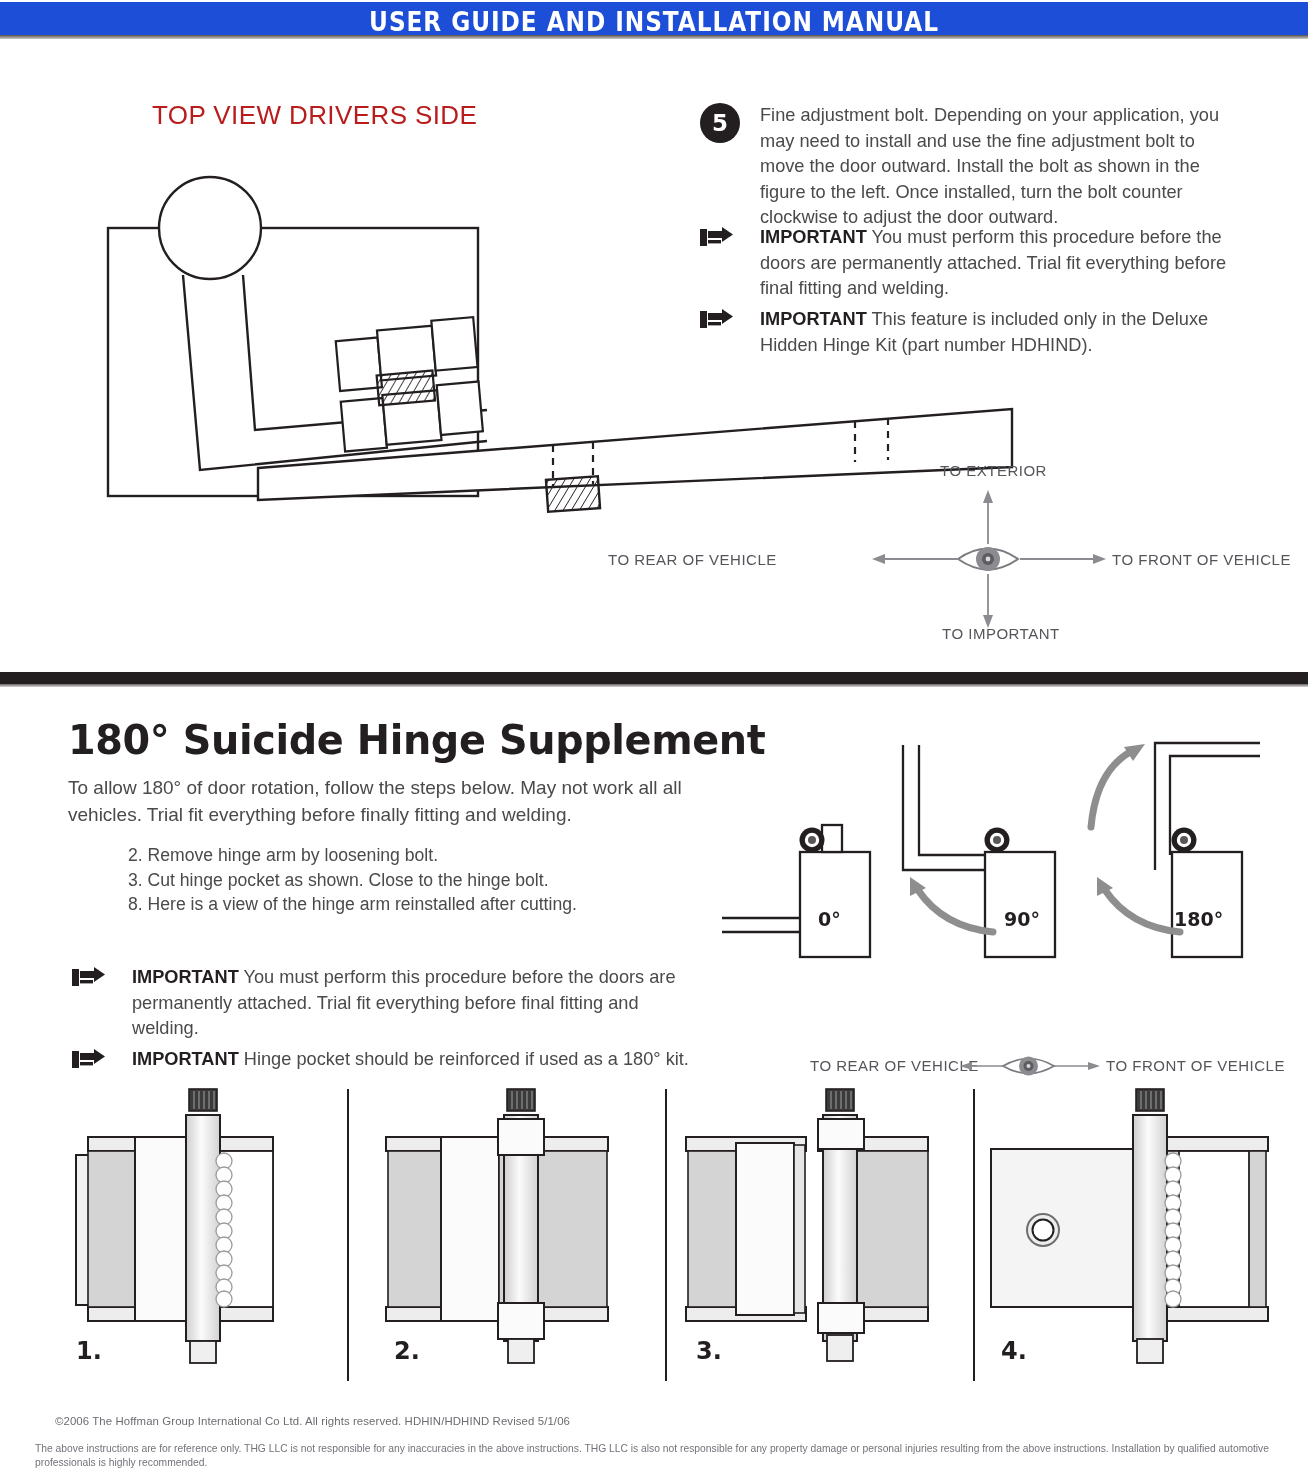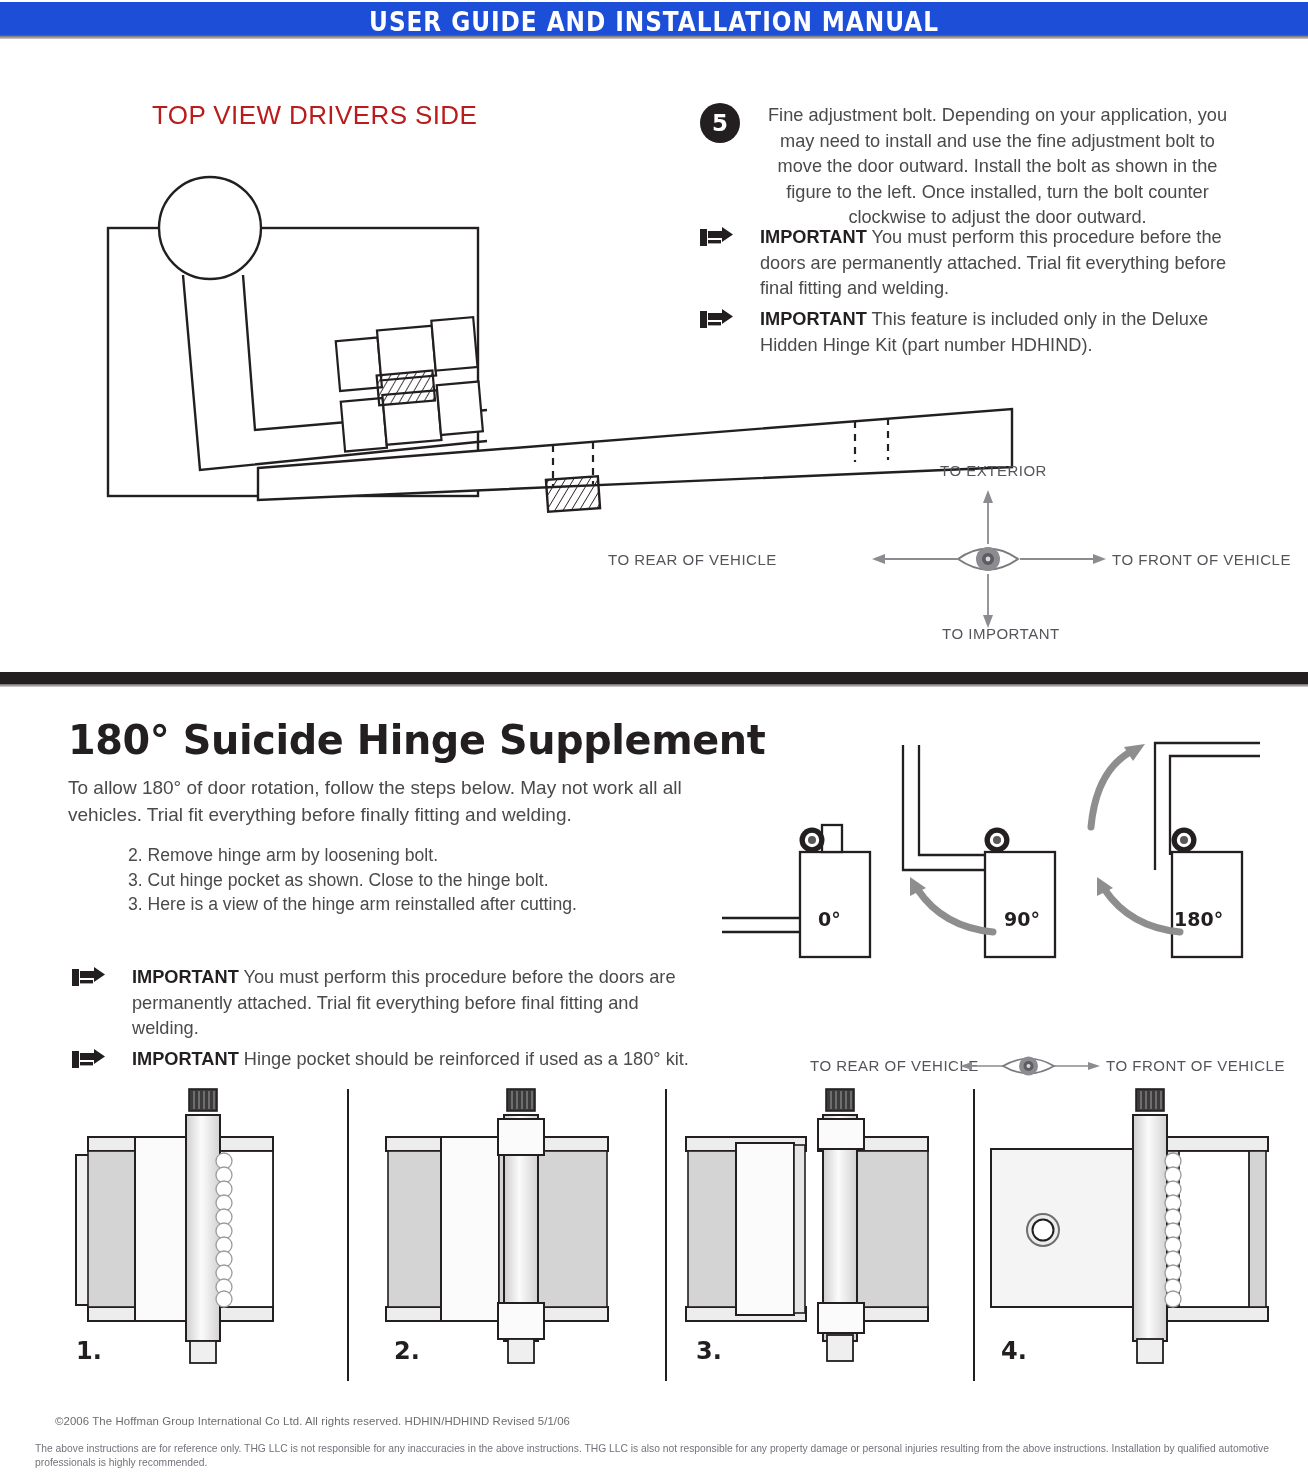--- a/index.html
+++ b/index.html
@@ -154,21 +154,21 @@
         <rect x="283" y="198" width="56" height="30" fill="url(#hatch)" stroke="#231f20" stroke-width="2.2"></rect>
       </g>
       <g>
         <rect x="452" y="303" width="52" height="32" fill="url(#hatch)" stroke="#231f20" stroke-width="2.4" transform="rotate(-4 478 319)"></rect>
       </g>
     </svg>
   </div>
 
   <div class="step-row" style="left:700px;top:103px;width:535px;">
     <div class="step-badge">5</div>
-    <div class="body-txt" style="margin-left:20px;width:475px;text-align:center;">Fine adjustment bolt. Depending on your application, you may need to install and use the fine adjustment bolt to move the door outward.  Install the bolt as shown in the figure to the left. Once installed, turn the bolt counter clockwise to adjust the door outward.</div>
+    <div class="body-txt" style="margin-left:20px;width:475px;">Fine adjustment bolt. Depending on your application, you may need to install and use the fine adjustment bolt to move the door outward.  Install the bolt as shown in the figure to the left. Once installed, turn the bolt counter clockwise to adjust the door outward.</div>
   </div>
 
   <div class="step-row" style="left:700px;top:225px;width:535px;">
     <div class="hand-icon">
       <svg width="40" height="26" viewBox="0 0 40 26">
         <g fill="#231f20">
           <rect x="0" y="4" width="7" height="17"></rect>
           <path d="M8 6 L22 6 L22 2 L33 9.5 L22 17 L22 13 L8 13 Z"></path>
           <rect x="8" y="15" width="13" height="3.4"></rect>
         </g>
@@ -227,21 +227,21 @@
     <div class="sheen"></div>
   </div>
 
   <div class="sec-heading" style="position:absolute;left:68px;top:716px;">180° Suicide Hinge Supplement</div>
 
   <div class="body-txt" style="position:absolute;left:68px;top:774px;width:660px;font-size:19px;line-height:27px;">To allow 180° of door rotation, follow the steps below. May not work all all vehicles. Trial fit everything before finally fitting and welding.</div>
 
   <div style="position:absolute;left:128px;top:843px;width:600px;">
     <div class="body-txt" style="font-size:17.6px;line-height:24.5px;">2. Remove hinge arm by loosening bolt.</div>
     <div class="body-txt" style="font-size:17.6px;line-height:24.5px;">3. Cut hinge pocket as shown. Close to the hinge bolt.</div>
-    <div class="body-txt" style="font-size:17.6px;line-height:24.5px;">3. Here is a view of the hinge arm reinstalled after cutting.</div>
+    <div class="body-txt" style="font-size:17.6px;line-height:24.5px;">8. Here is a view of the hinge arm reinstalled after cutting.</div>
   </div>
 
   <div style="position:absolute;left:700px;top:722px;width:560px;height:220px;">
     <svg width="560" height="220" viewBox="0 0 560 220">
 
       <g>
         <g fill="#ffffff" stroke="#231f20" stroke-width="2.3">
           <rect x="100" y="130" width="70" height="105"></rect>
           <rect x="122" y="103" width="20" height="27"></rect>
         </g>

